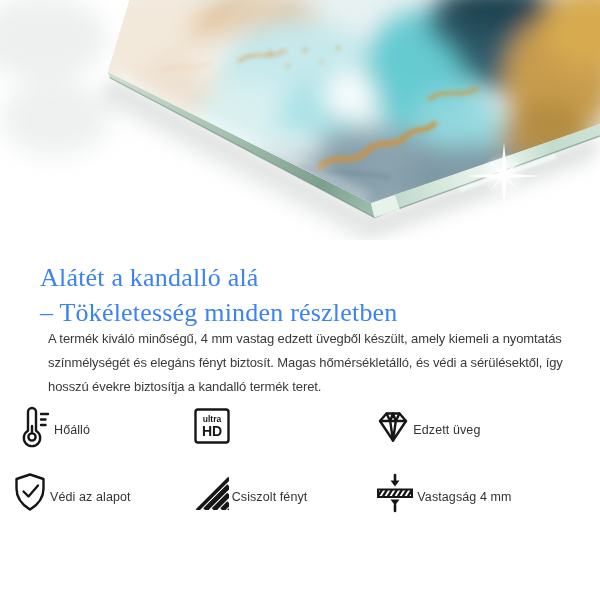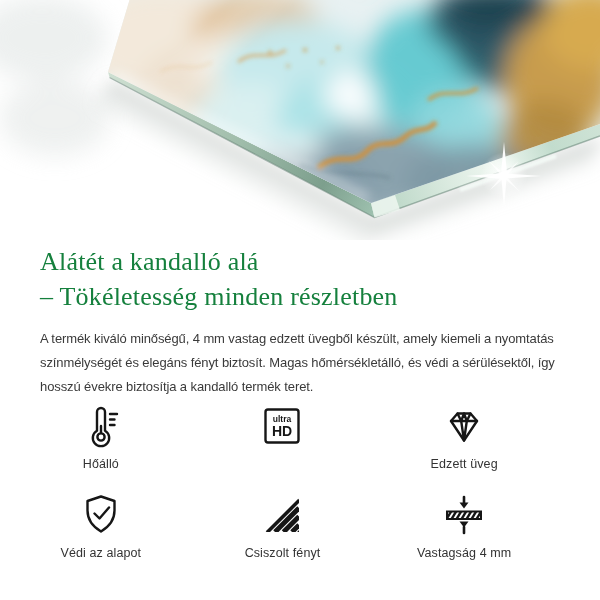--- a/index.html
+++ b/index.html
@@ -1,28 +1,28 @@
 <!DOCTYPE html>
 <html><head>
 <meta charset="utf-8">
 <style>
   html,body{margin:0;padding:0;background:#ffffff;}
   .page{position:relative;width:600px;height:600px;background:#ffffff;overflow:hidden;
         font-family:"Liberation Sans","DejaVu Sans",sans-serif;}
   .hero{position:absolute;top:0;left:0;width:600px;height:240px;}
-  .heading{position:absolute;left:40px;top:227px;
+  .heading{position:absolute;left:40px;top:243px;
            font-family:"Liberation Serif","DejaVu Serif",serif;
-           font-size:26px;line-height:35px;font-weight:400;color:#15803d;letter-spacing:.2px;}
+           font-size:26px;line-height:35px;font-weight:400;color:#3b82f6;letter-spacing:.2px;}
   .heading span{display:block;}
-  .desc{position:absolute;left:40px;top:314px;width:545px;
+  .desc{position:absolute;left:48px;top:314px;width:545px;
         font-size:13px;line-height:24px;color:#3a3a3a;letter-spacing:-.1px;}
   .desc span{display:block;white-space:nowrap;}
   .features{position:absolute;left:10px;top:402px;width:545px;
             display:grid;grid-template-columns:repeat(3,1fr);row-gap:20px;}
-  .feature{display:flex;flex-direction:column;align-items:center;}
+  .feature{display:flex;flex-direction:row;align-items:center;}
   .icon-box{height:47px;display:flex;align-items:center;justify-content:center;}
   .feature-label{margin-top:8px;font-size:12.5px;color:#333333;letter-spacing:.1px;}
   .ico{stroke:#161616;fill:none;stroke-width:2.4;stroke-linecap:round;stroke-linejoin:round;}
 </style>
 </head>
 <body>
 
 <div class="page">
 
   <div class="hero">

